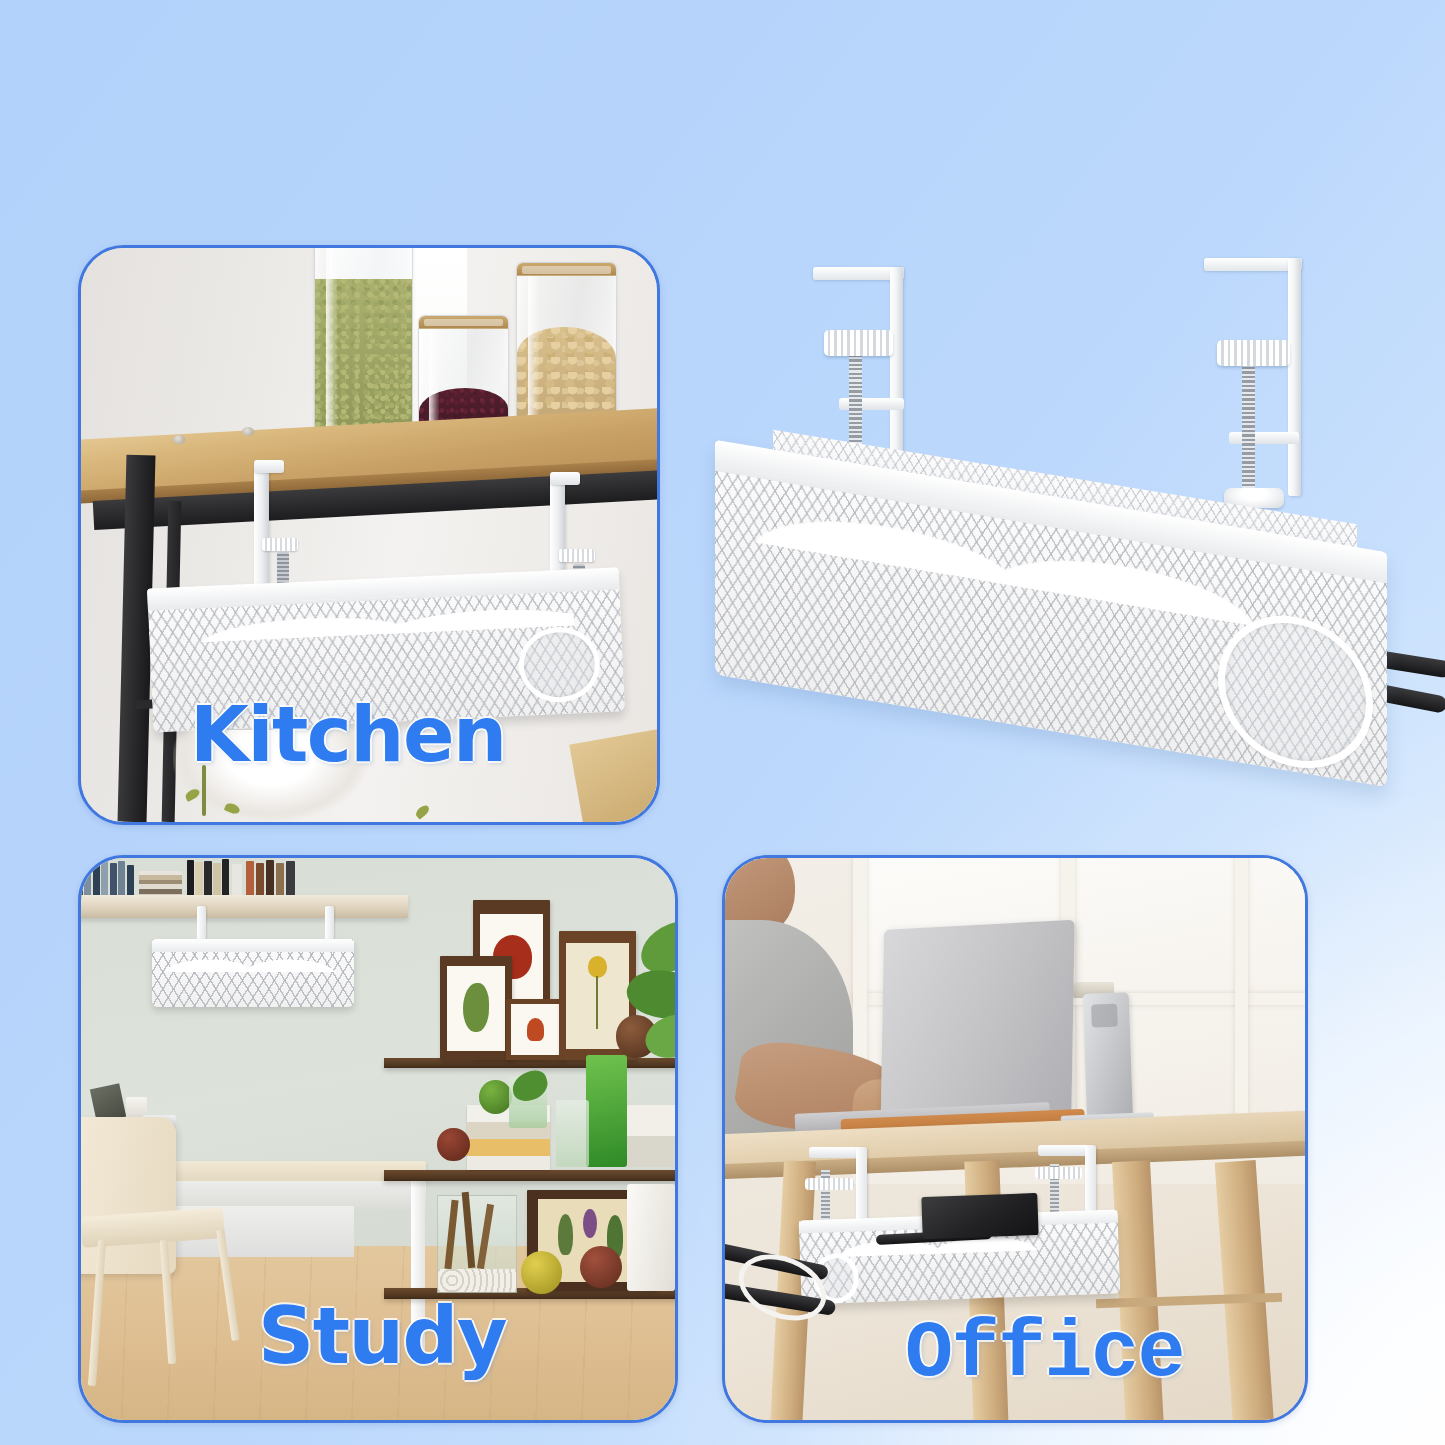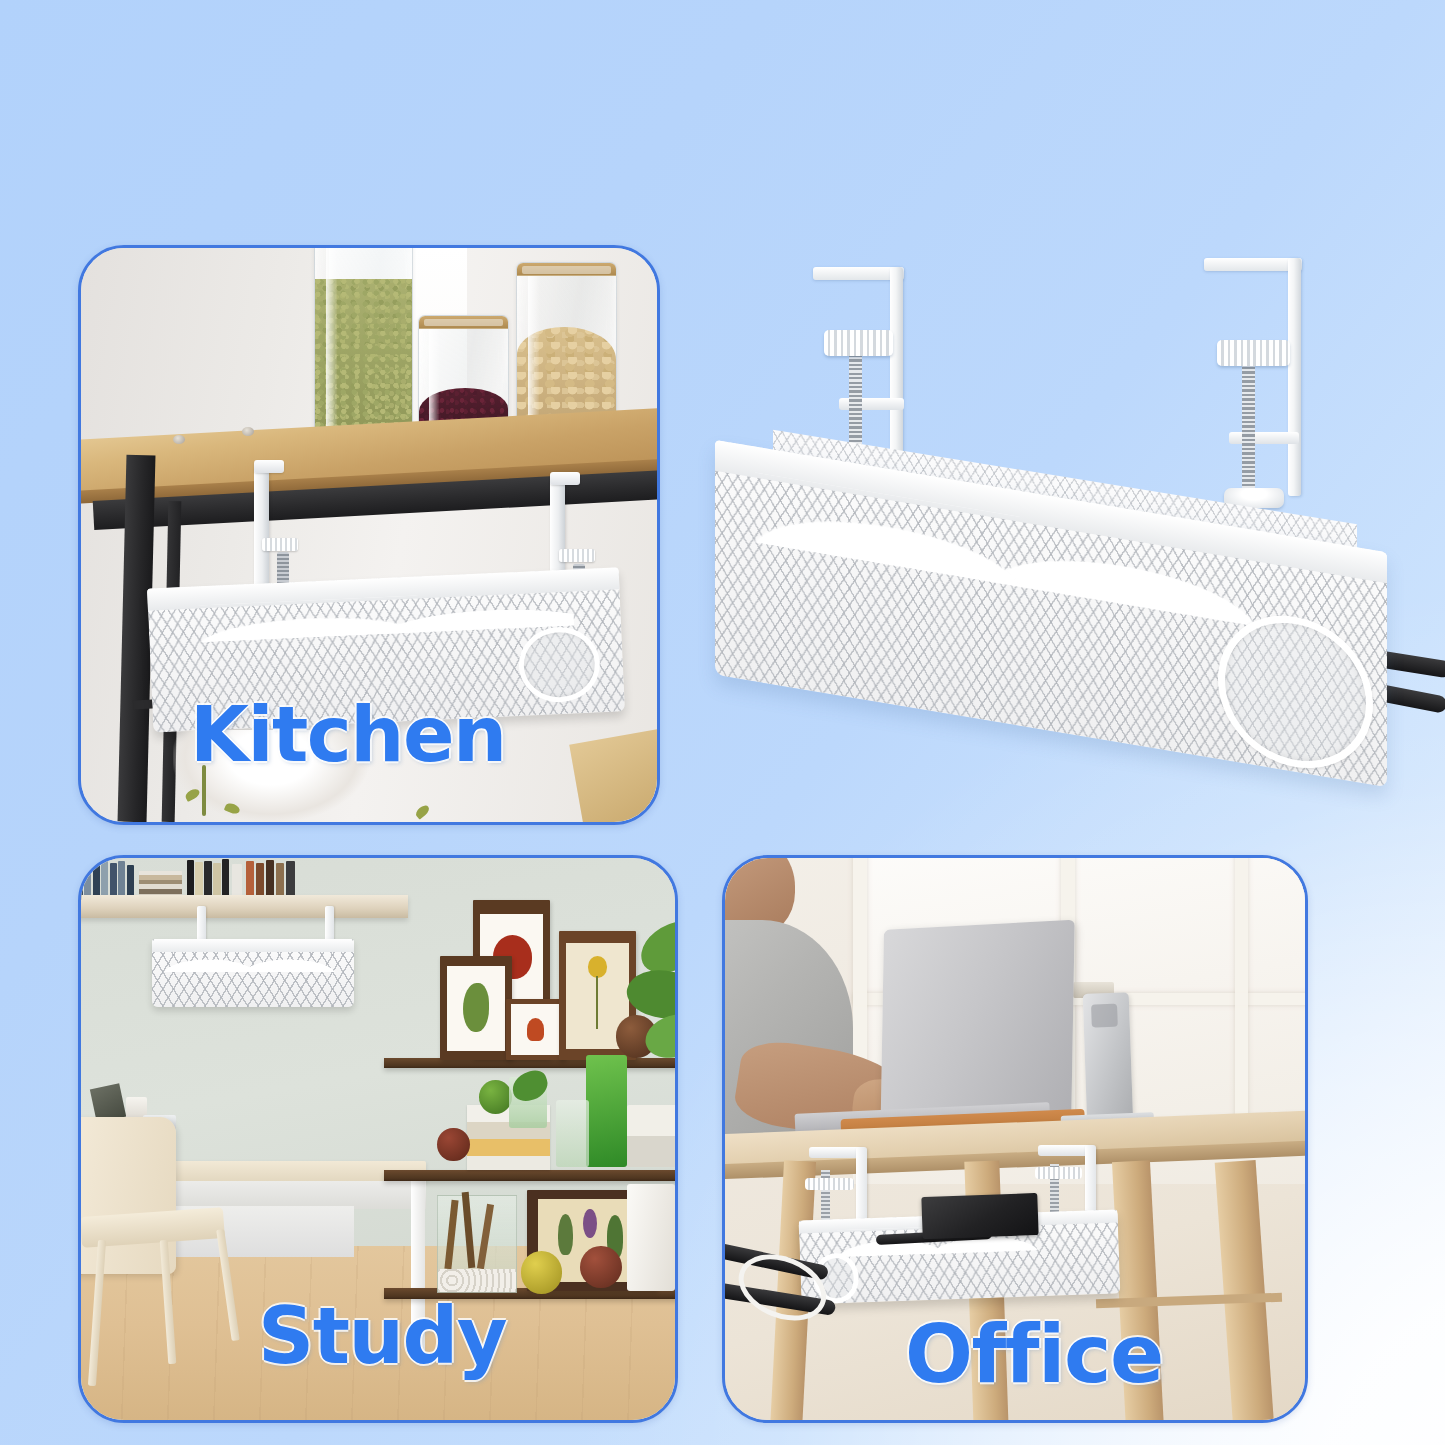--- a/index.html
+++ b/index.html
@@ -89,21 +89,21 @@
     text-shadow:
       2px 0 0 rgba(255,255,255,0.80),
      -2px 0 0 rgba(255,255,255,0.80),
       0 2px 0 rgba(255,255,255,0.80),
       0 -2px 0 rgba(255,255,255,0.80),
       2px 2px 4px rgba(120,150,190,0.45);
     white-space: nowrap;
   }
   #label-kitchen { left: 190px;  top: 690px;  font-size: 76px; }
   #label-study   { left: 258px;  top: 1291px; font-size: 78px; }
-  #label-office  { left: 905px;  top: 1308px; font-size: 80px; }
+  #label-office  { left: 905px;  top: 1308px; font-size: 80px; font-family: Liberation Mono, monospace; }
 
   
   .k-wall {
     position: absolute; inset: 0;
     background: linear-gradient(100deg,#e4e1de 0%,#eceae7 30%,#f4f2f0 55%,#e9e6e2 100%);
   }
   .k-wall-light {
     position: absolute; left: 43%; top: 0; width: 24%; height: 42%;
     background: linear-gradient(180deg,#ffffff 0%, #fbfaf8 70%, rgba(251,250,248,0) 100%);
   }

